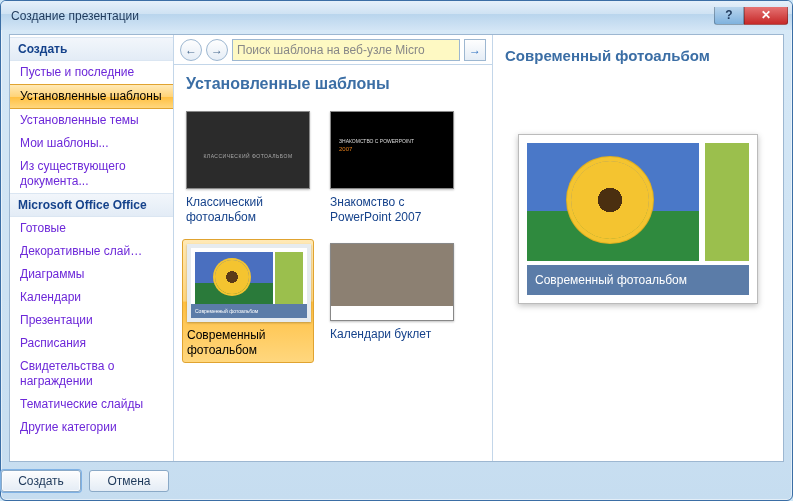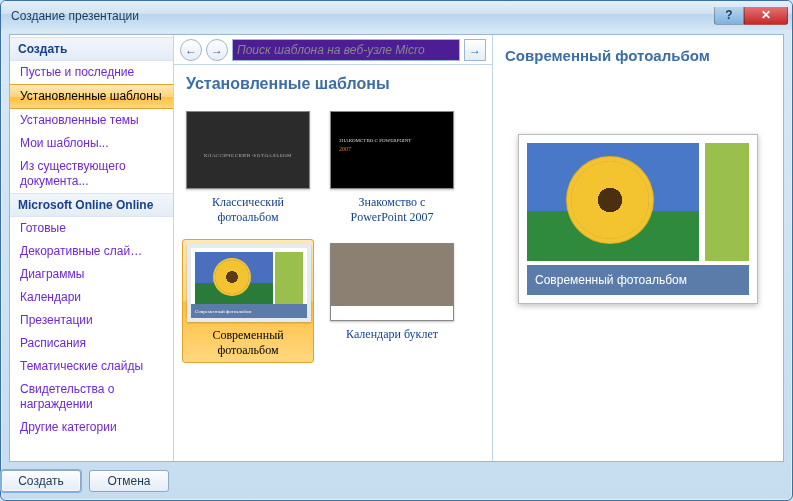--- a/index.html
+++ b/index.html
@@ -121,22 +121,21 @@
     display:flex;align-items:center;justify-content:center;
     color:#45688e;font-size:12px;
   }
   .searchbox {
     flex:1;
     height: 22px;
     border: 1px solid #9db7d1;
     padding: 0 4px;
     display:flex;align-items:center;
     color:#888;
-    font-style: italic;
-    background:#4c1d95;
+    background:#fef9c3;
     overflow:hidden;white-space:nowrap;
   }
   .go-btn {
     width:22px;height:22px;border:1px solid #9db7d1;
     background: linear-gradient(to bottom,#fefefe,#e5edf6);
     display:flex;align-items:center;justify-content:center;
     color:#2a6dc0;font-weight:bold;
   }
   .gallery-heading {
     color:#3b6ea5;
@@ -150,24 +149,23 @@
     padding: 6px 6px 6px 8px;
     position:relative;
   }
   .gallery-grid {
     display:flex;
     flex-wrap:wrap;
     gap: 10px 12px;
   }
   .tpl {
     width: 132px;
-    text-align:center;
+    text-align:left;
     padding:4px;
     cursor:default;
-    font-family:Liberation Serif, serif;
   }
   .tpl.selected {
     background: linear-gradient(to bottom,#ffe9b6,#ffd47a 50%,#ffbf40 51%,#ffd77e);
     border:1px solid #e0a330;
     border-radius:3px;
   }
   .thumb {
     width: 124px; height: 78px;
     margin: 0 auto 6px;
     border:1px solid #888;
@@ -306,29 +304,29 @@
   <div class="content">
 
     <div class="sidebar">
       <div class="sidebar-heading">Создать</div>
       <div class="sidebar-item">Пустые и последние</div>
       <div class="sidebar-item selected">Установленные шаблоны</div>
       <div class="sidebar-item">Установленные темы</div>
       <div class="sidebar-item">Мои шаблоны...</div>
       <div class="sidebar-item">Из существующего документа...</div>
 
-      <div class="sidebar-heading">Microsoft Online Online</div>
+      <div class="sidebar-heading">Microsoft Office Office</div>
       <div class="sidebar-item">Готовые</div>
       <div class="sidebar-item">Декоративные слай…</div>
       <div class="sidebar-item">Диаграммы</div>
       <div class="sidebar-item">Календари</div>
       <div class="sidebar-item">Презентации</div>
       <div class="sidebar-item">Расписания</div>
+      <div class="sidebar-item">Свидетельства о награждении</div>
       <div class="sidebar-item">Тематические слайды</div>
-      <div class="sidebar-item">Свидетельства о награждении</div>
       <div class="sidebar-item">Другие категории</div>
     </div>
 
     <div class="gallery-col">
       <div class="gallery-nav">
         <div class="navbtn">
           <span>←</span>
         </div>
         <div class="navbtn">
           <span>→</span>

